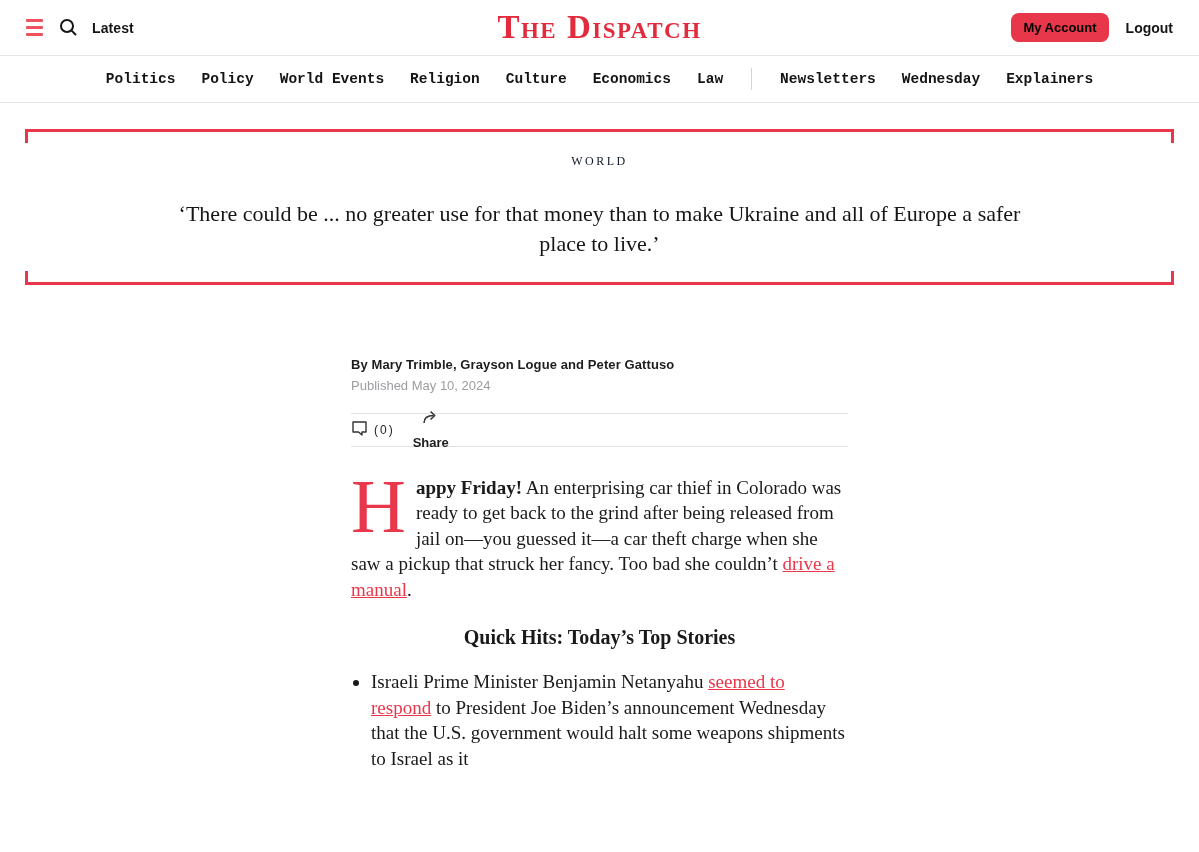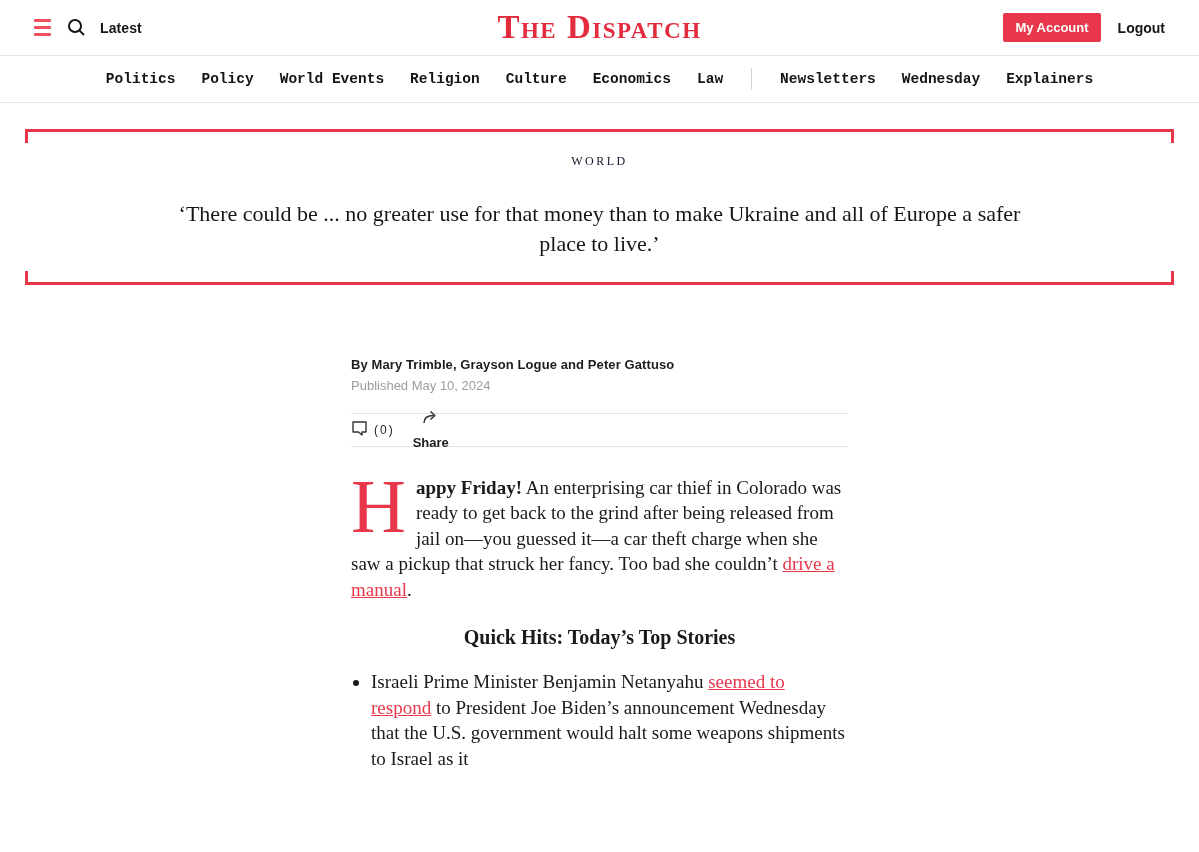--- a/index.html
+++ b/index.html
@@ -1,31 +1,31 @@
 <!DOCTYPE html>
 <html><head>
 <meta charset="utf-8">
 <style>
   * { margin:0; padding:0; box-sizing:border-box; }
   html,body { width:1199px; height:852px; background:#ffffff; overflow:hidden;
               font-family:"Liberation Sans", sans-serif; color:#161616; }
 
   
   .topbar { position:relative; height:56px; display:flex; align-items:center;
-            padding:0 34px; border-bottom:1px solid #e7e7e7; background:#fff; }
+            padding:0 26px; border-bottom:1px solid #e7e7e7; background:#fff; }
   .menu-btn { display:flex; flex-direction:column; gap:4px; cursor:pointer; }
   .menu-btn span { display:block; width:17px; height:3px; background:#f0515e; border-radius:1px; }
   .search-btn { margin-left:16px; cursor:pointer; display:flex; align-items:center; }
   .latest { margin-left:14px; font-size:14px; font-weight:700; letter-spacing:.1px; cursor:pointer; }
   .logo { position:absolute; left:50%; top:50%; transform:translate(-50%,-52%);
           font-family:"Liberation Serif", serif; font-variant:small-caps;
           font-size:33px; font-weight:600; letter-spacing:1.5px; color:#e22c3e; white-space:nowrap; }
   .topbar-right { margin-left:auto; display:flex; align-items:center; gap:17px; }
-  .account-btn { background:#e8374a; color:#ffffff; font-size:13px; font-weight:700;
-                 padding:7px 12px; border:none; border-radius:2px; cursor:pointer;text-align:center; }
+  .account-btn { background:#e8374a; color:#000000; font-size:13px; font-weight:700;
+                 padding:7px 12px; border:none; border-radius:8px; cursor:pointer;text-align:center; }
   .logout { font-size:14px; font-weight:700; cursor:pointer; }
 
   
   .nav { height:47px; display:flex; align-items:center; justify-content:center;
          gap:26px; border-bottom:1px solid #e7e7e7; background:#fff;font-family:Liberation Mono, monospace; }
   .nav a { font-size:14.5px; font-weight:700; color:#141414; text-decoration:none; cursor:pointer; }
   .nav-divider { width:1px; height:22px; background:#d4d4d4; margin:0 2px; }
 
   
   .hero { margin:26px 25px 0; }

